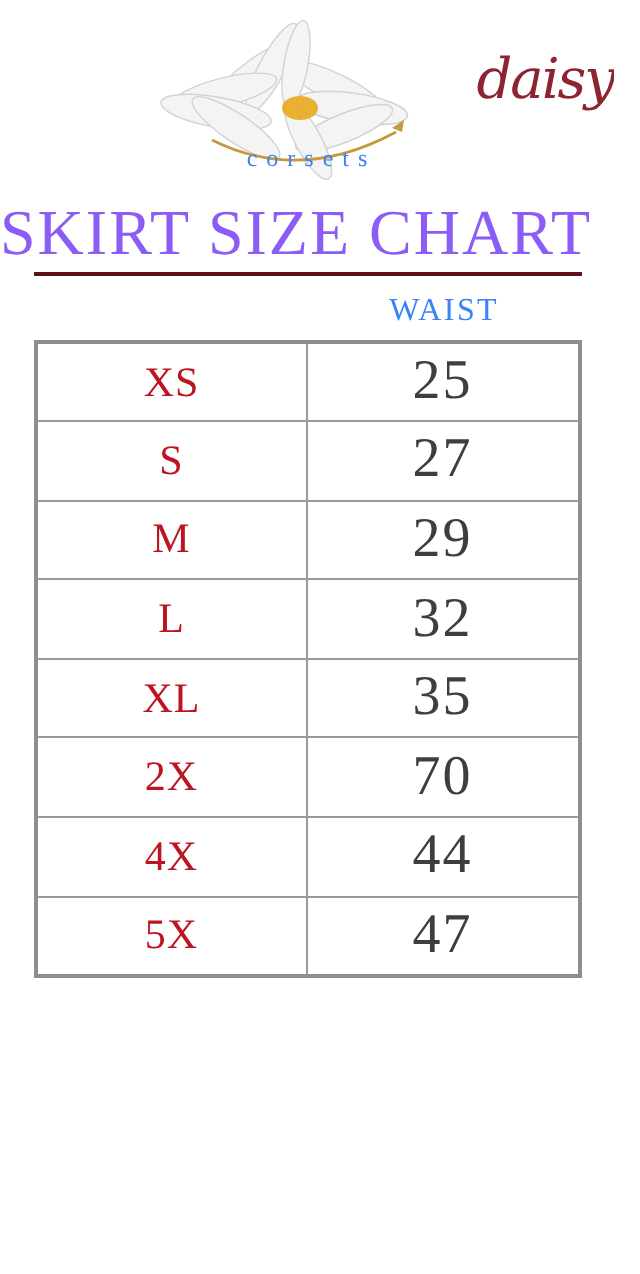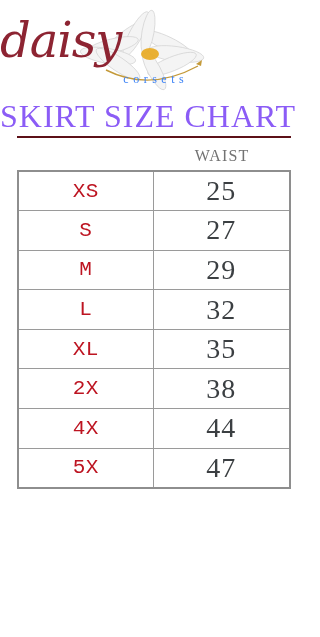--- a/index.html
+++ b/index.html
@@ -27,24 +27,24 @@
     left: 0;
     top: 0;
     width: 307px;
     height: 95px;
   }
   .logo-script {
     position: absolute;
     left: 0;
     top: 18px;
     width: 307px;
-    text-align: left;
+    text-align: right;
     font-family: "DejaVu Serif", serif;
     font-style: italic;
-    font-size: 48px;
+    font-size: 28px;
     letter-spacing: -1px;
     color: #8d2432;
     line-height: 44px;
     pointer-events: none;
   }
   .logo-sub {
     position: absolute;
     left: 0;
     top: 72px;
     width: 307px;
@@ -79,42 +79,42 @@
     margin: 9px auto 0 auto;
     display: flex;
   }
   .col-header-spacer { width: 136px; }
   .col-header {
     flex: 1;
     text-align: center;
     font-family: "Liberation Serif", serif;
     font-size: 16px;
     letter-spacing: 1.2px;
-    color: #737373;
+    color: #3b82f6;
     text-indent: 1.2px;
   }
 
   
   .size-table {
     width: 274px;
     margin: 5px auto 0 auto;
     border-collapse: collapse;
     table-layout: fixed;
     border: 2px solid #8e8e8e;
   }
   .size-table td {
     height: 39.6px;
     border: 1px solid #9a9a9a;
     text-align: center;
     vertical-align: middle;
     padding: 0;
   }
   .size-table td.size-cell {
     width: 136px;
-    font-family: Liberation Mono, monospace;
+    font-family: Liberation Serif, serif;
     font-size: 21px;
     color: #bd1421;
     letter-spacing: 0.5px;
     margin-left: 16px;
   }
   .size-table td.waist-cell {
     font-family: Liberation Serif, serif;
     font-size: 28px;
     color: #3b3f42;
     letter-spacing: 1px;
@@ -170,21 +170,21 @@
     <tr>
       <td class="size-cell">L</td>
       <td class="waist-cell">32</td>
     </tr>
     <tr>
       <td class="size-cell">XL</td>
       <td class="waist-cell">35</td>
     </tr>
     <tr>
       <td class="size-cell">2X</td>
-      <td class="waist-cell">38</td>
+      <td class="waist-cell">70</td>
     </tr>
     <tr>
       <td class="size-cell">4X</td>
       <td class="waist-cell">44</td>
     </tr>
     <tr>
       <td class="size-cell">5X</td>
       <td class="waist-cell">47</td>
     </tr>
   </tbody>

